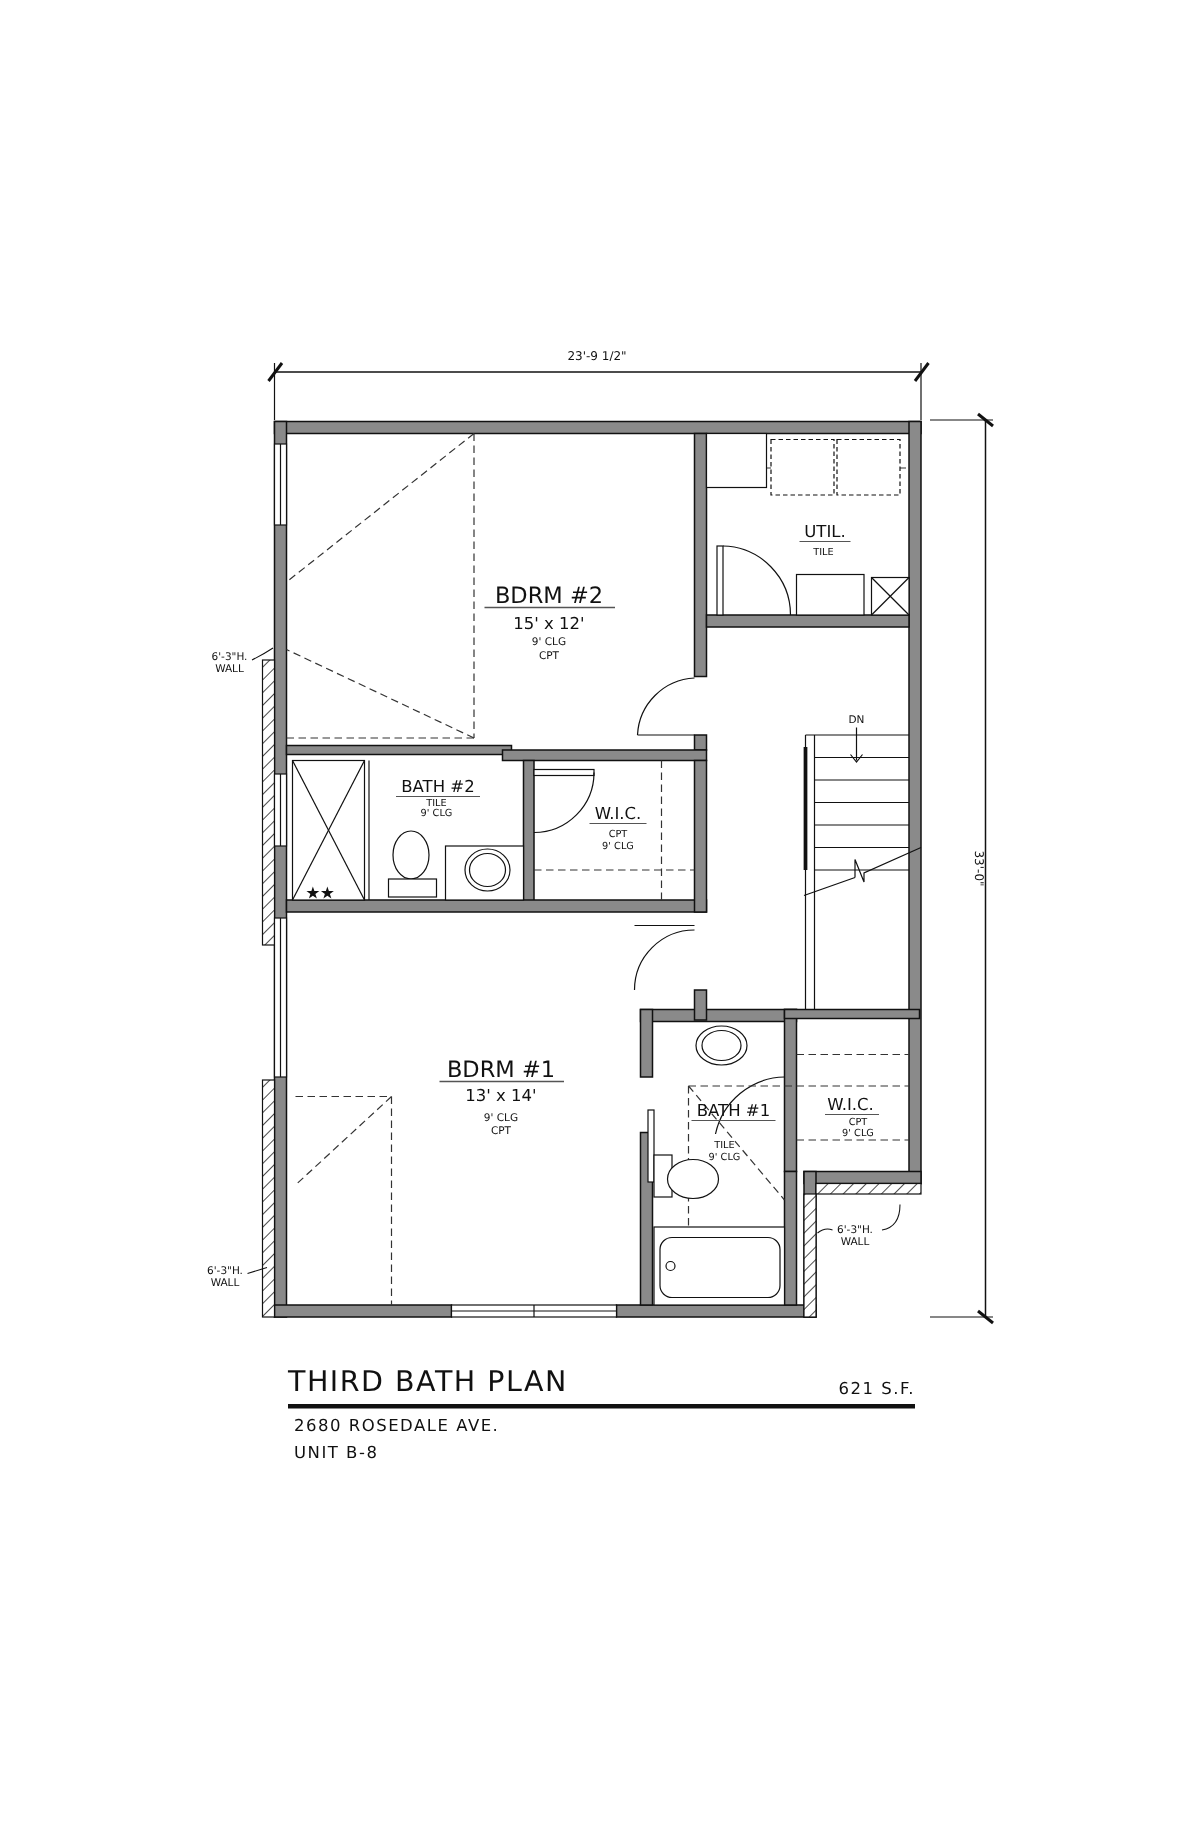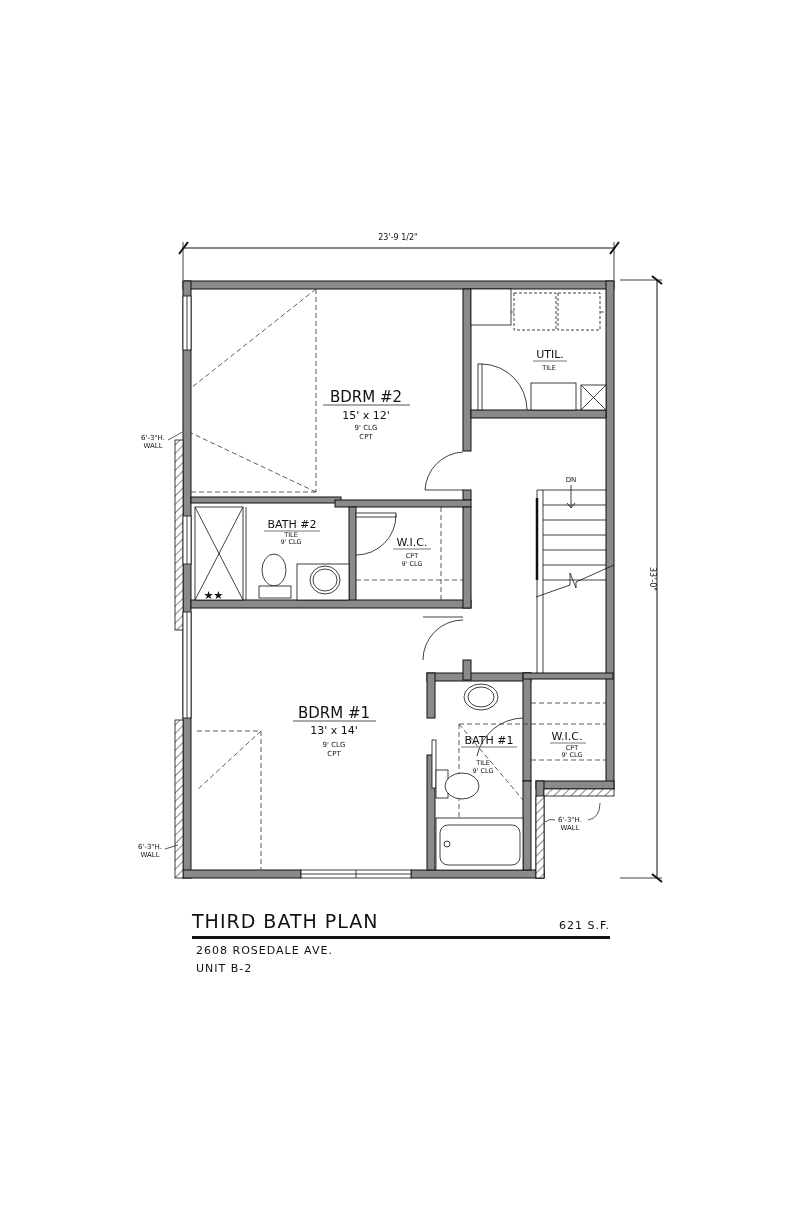--- a/index.html
+++ b/index.html
@@ -253,15 +253,15 @@
     <path d="M545 822 Q550 818 555 820" fill="none" stroke="#111" stroke-width="0.7"></path>
     <path d="M588 820 Q600 818 600 803" fill="none" stroke="#111" stroke-width="0.7"></path>
   </g>
   <text class="lbl" x="571" y="482" font-size="7" text-anchor="middle">DN</text>
 </svg>
 
 <div class="title-block">
   <div class="plan-title">THIRD BATH PLAN</div>
   <div class="plan-area">621 S.F.</div>
   <div class="rule"></div>
-  <div class="addr">2608 ROSEDALE AVE.</div>
-  <div class="unit">UNIT B-2</div>
+  <div class="addr">2680 ROSEDALE AVE.</div>
+  <div class="unit">UNIT B-8</div>
 </div>
 
 </body></html>

